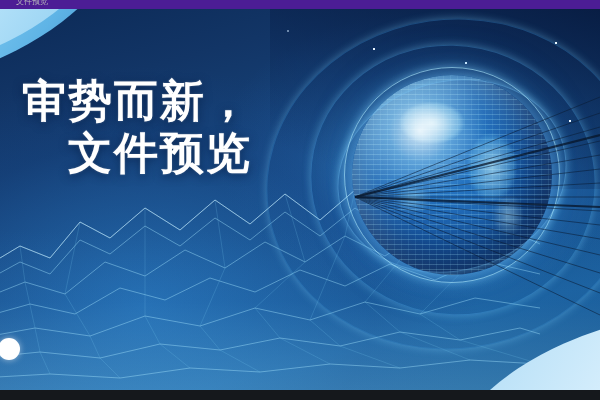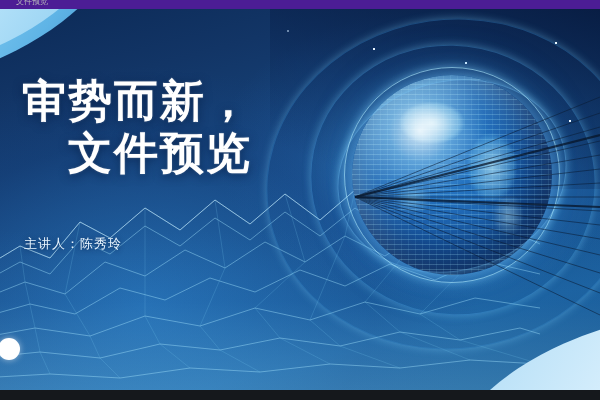--- a/index.html
+++ b/index.html
@@ -236,20 +236,19 @@
     <div class="swoosh-tl2"></div>
     <div class="swoosh-br"></div>
     <div class="dot-bl"></div>
 
     <div class="text-col">
       <div class="title">审势而新，</div>
       <div class="title">文件预览</div>
     </div>
 
     <div class="meta">
-      <div class="meta-line">主讲人：陈秀玲</div>
     </div>
 
   </div>
 
   <div class="bottombar"></div>
 
 </div>
 
 </body></html>

